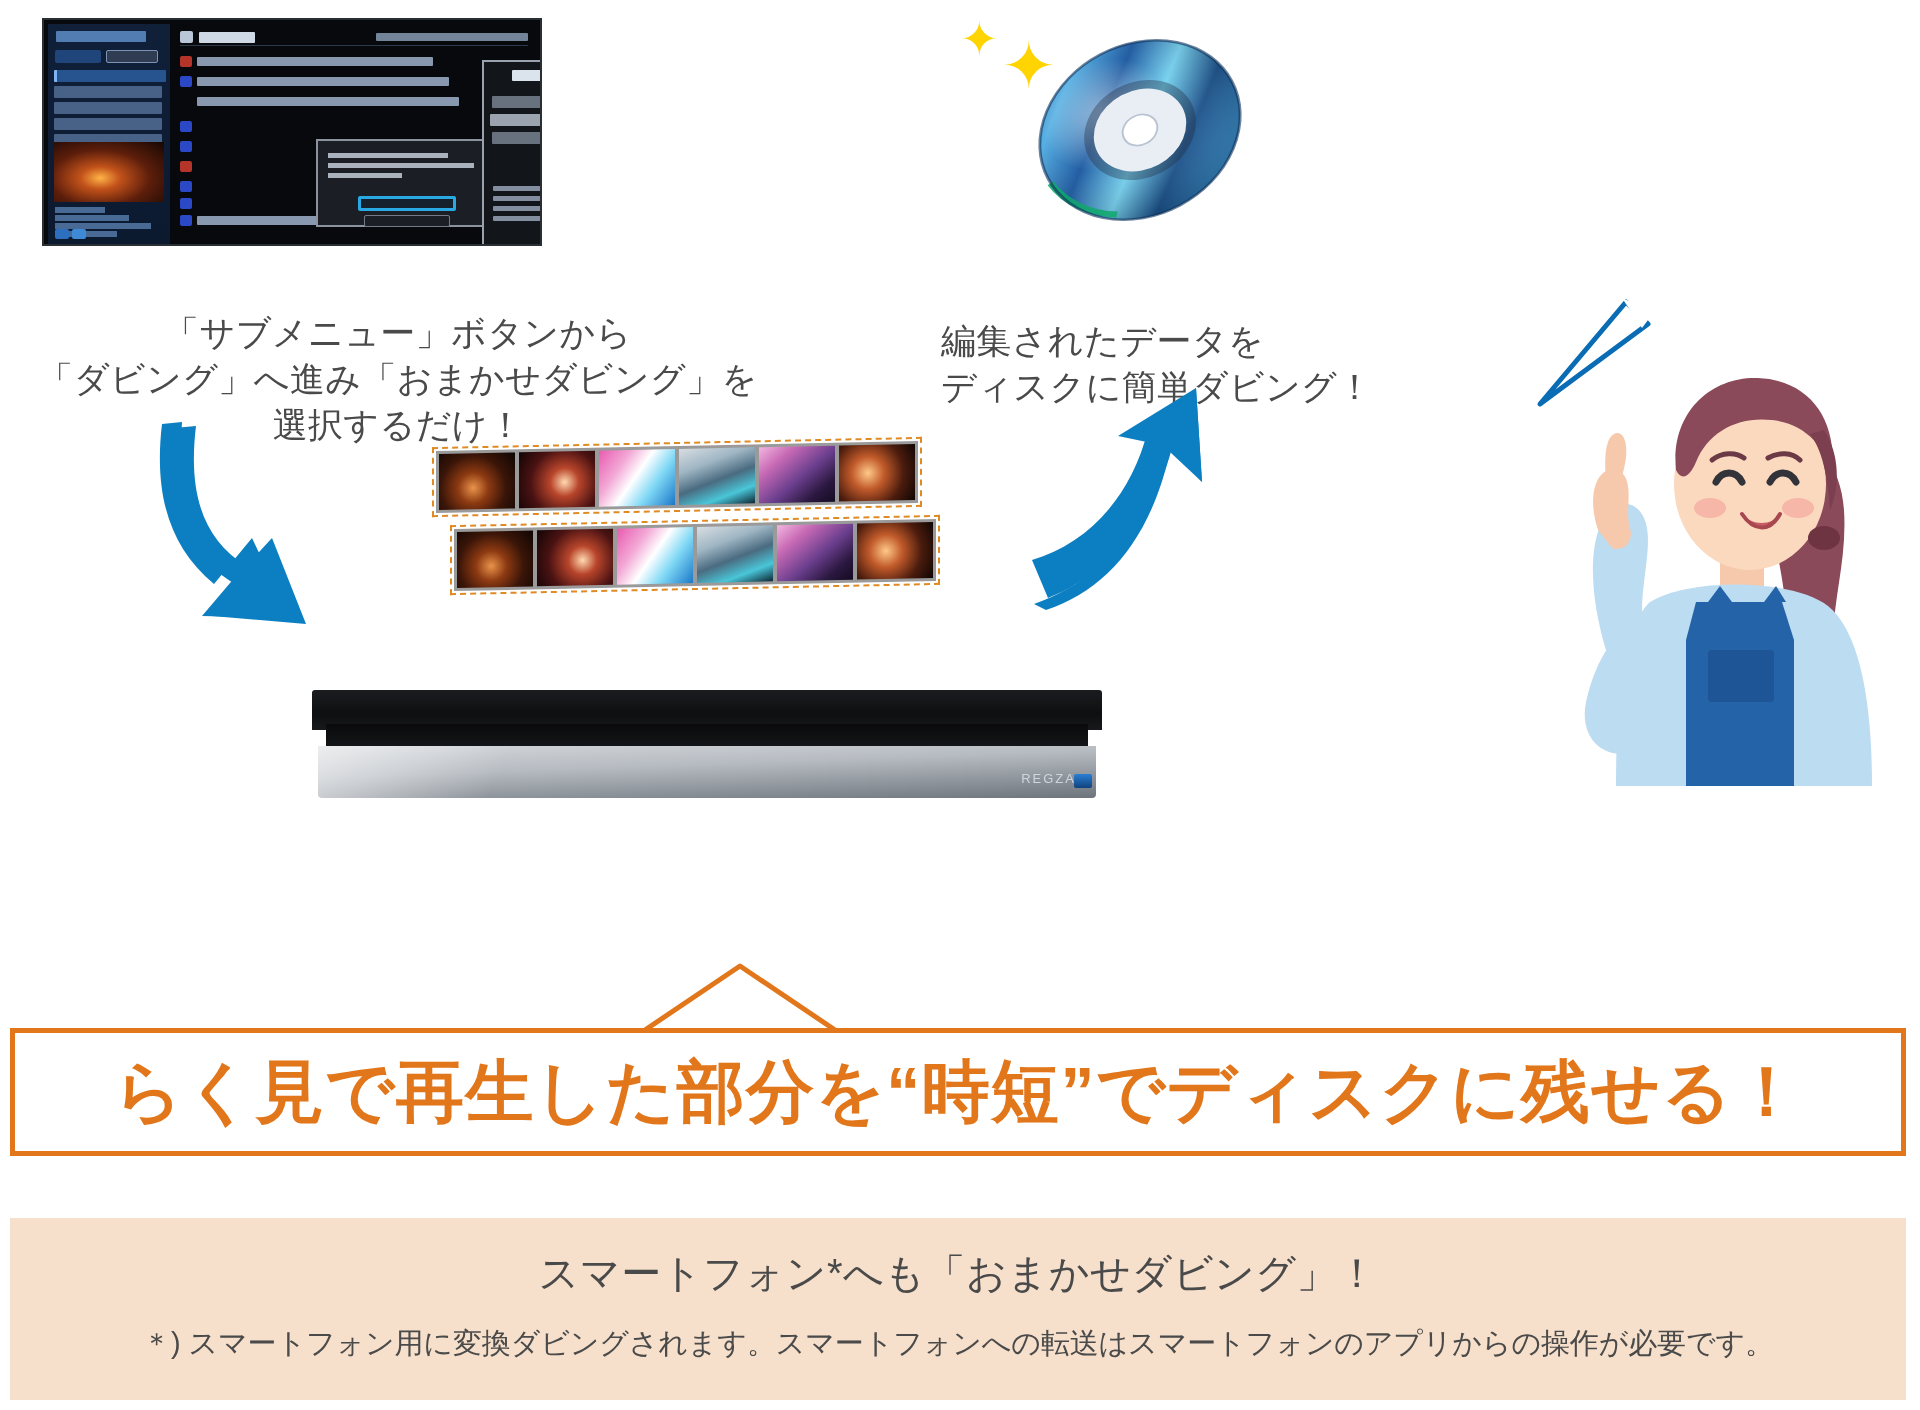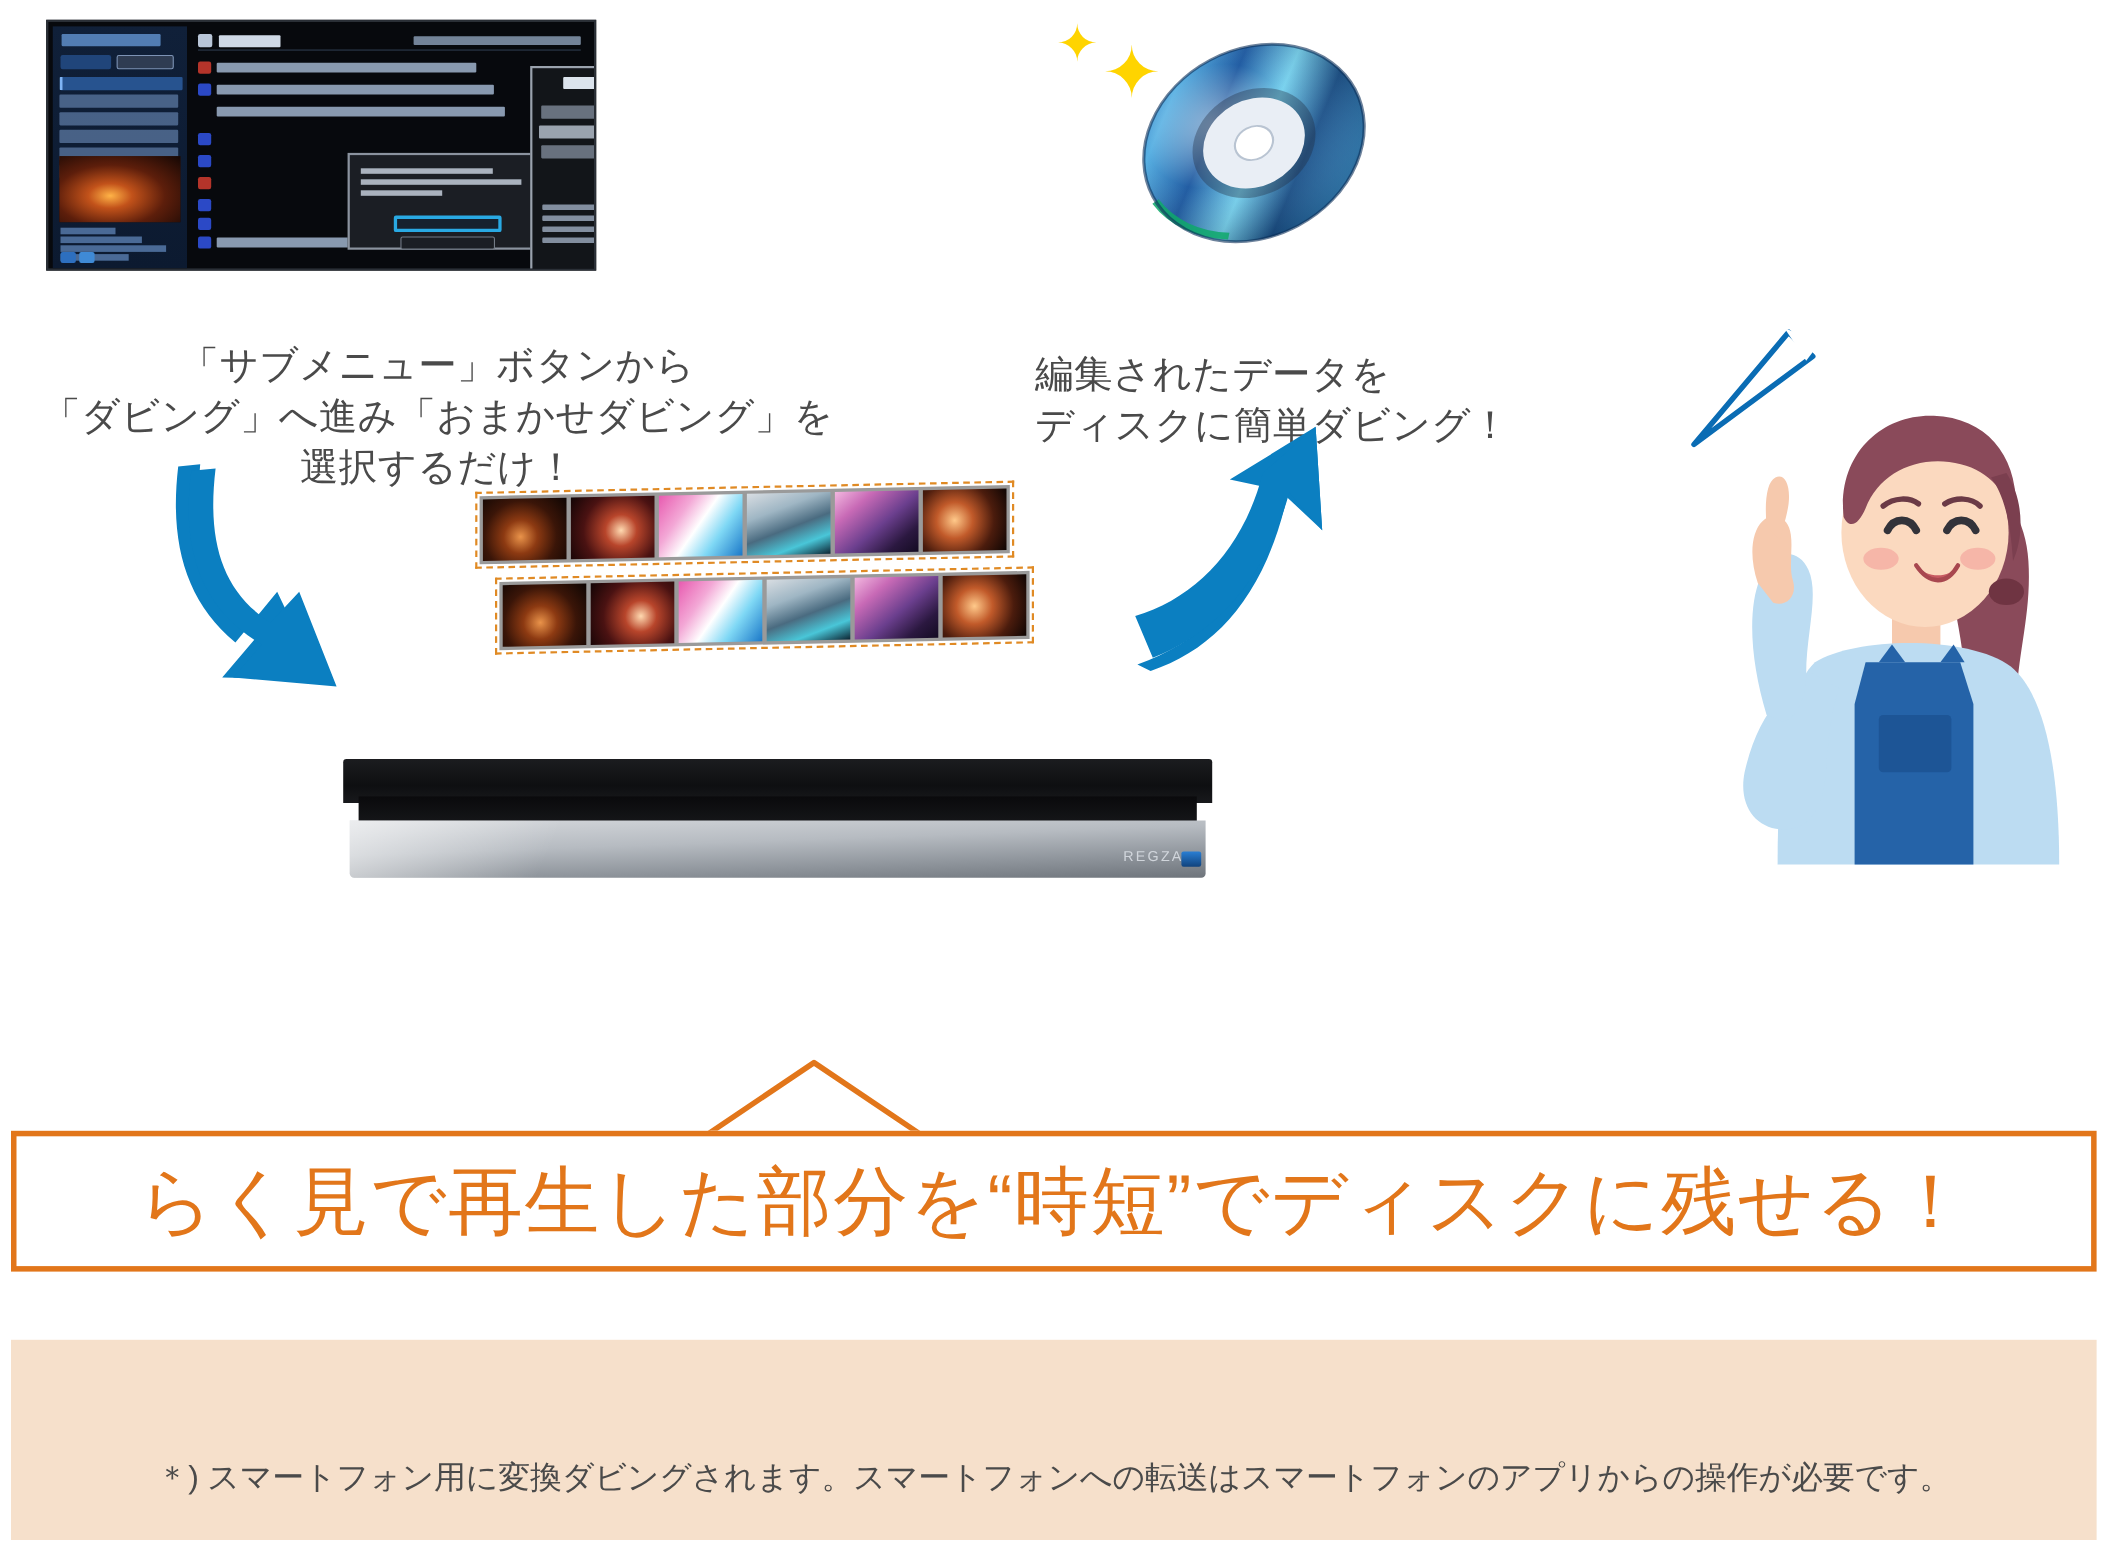--- a/index.html
+++ b/index.html
@@ -158,21 +158,21 @@
   .rec-bd { position:absolute; right:10px; bottom:12px; width:18px; height:14px;
     background:linear-gradient(180deg,#2a7fd4,#11437d); border-radius:2px; }
 
   
   .banner {
     position:absolute; left:10px; top:1028px; width:1896px; height:128px;
     border:5px solid #e2761a; background:#ffffff;
     display:flex; align-items:center; justify-content:center;
   }
   .banner-text {
-    color:#e2761a; font-size:68px; font-weight:400; letter-spacing:.02em;
+    color:#e2761a; font-size:68px; font-weight:700; letter-spacing:.02em;
     white-space:nowrap;
   }
 
   
   .footer {
     position:absolute; left:10px; top:1218px; width:1896px; height:182px;
     background:#f6e0cb;
   }
   .footer-head {
     position:absolute; left:0; right:0; top:28px;
@@ -419,16 +419,17 @@
   <svg style="position:absolute; left:640px; top:962px;" width="200" height="72" viewBox="0 0 200 72">
     <path d="M 2 70 L 100 4 L 198 70" fill="#ffffff" stroke="#e2761a" stroke-width="5" stroke-linejoin="round"></path>
     <rect x="6" y="66" width="188" height="8" fill="#ffffff"></rect>
   </svg>
 
   <div class="banner">
     <div class="banner-text">らく見で再生した部分を“時短”でディスクに残せる！</div>
   </div>
 
   <div class="footer">
+    <div class="footer-head">スマートフォン*へも「おまかせダビング」！</div>
     <div class="footer-note">＊) スマートフォン用に変換ダビングされます。スマートフォンへの転送はスマートフォンのアプリからの操作が必要です。</div>
   </div>
 
 </div>
 
 </body></html>

